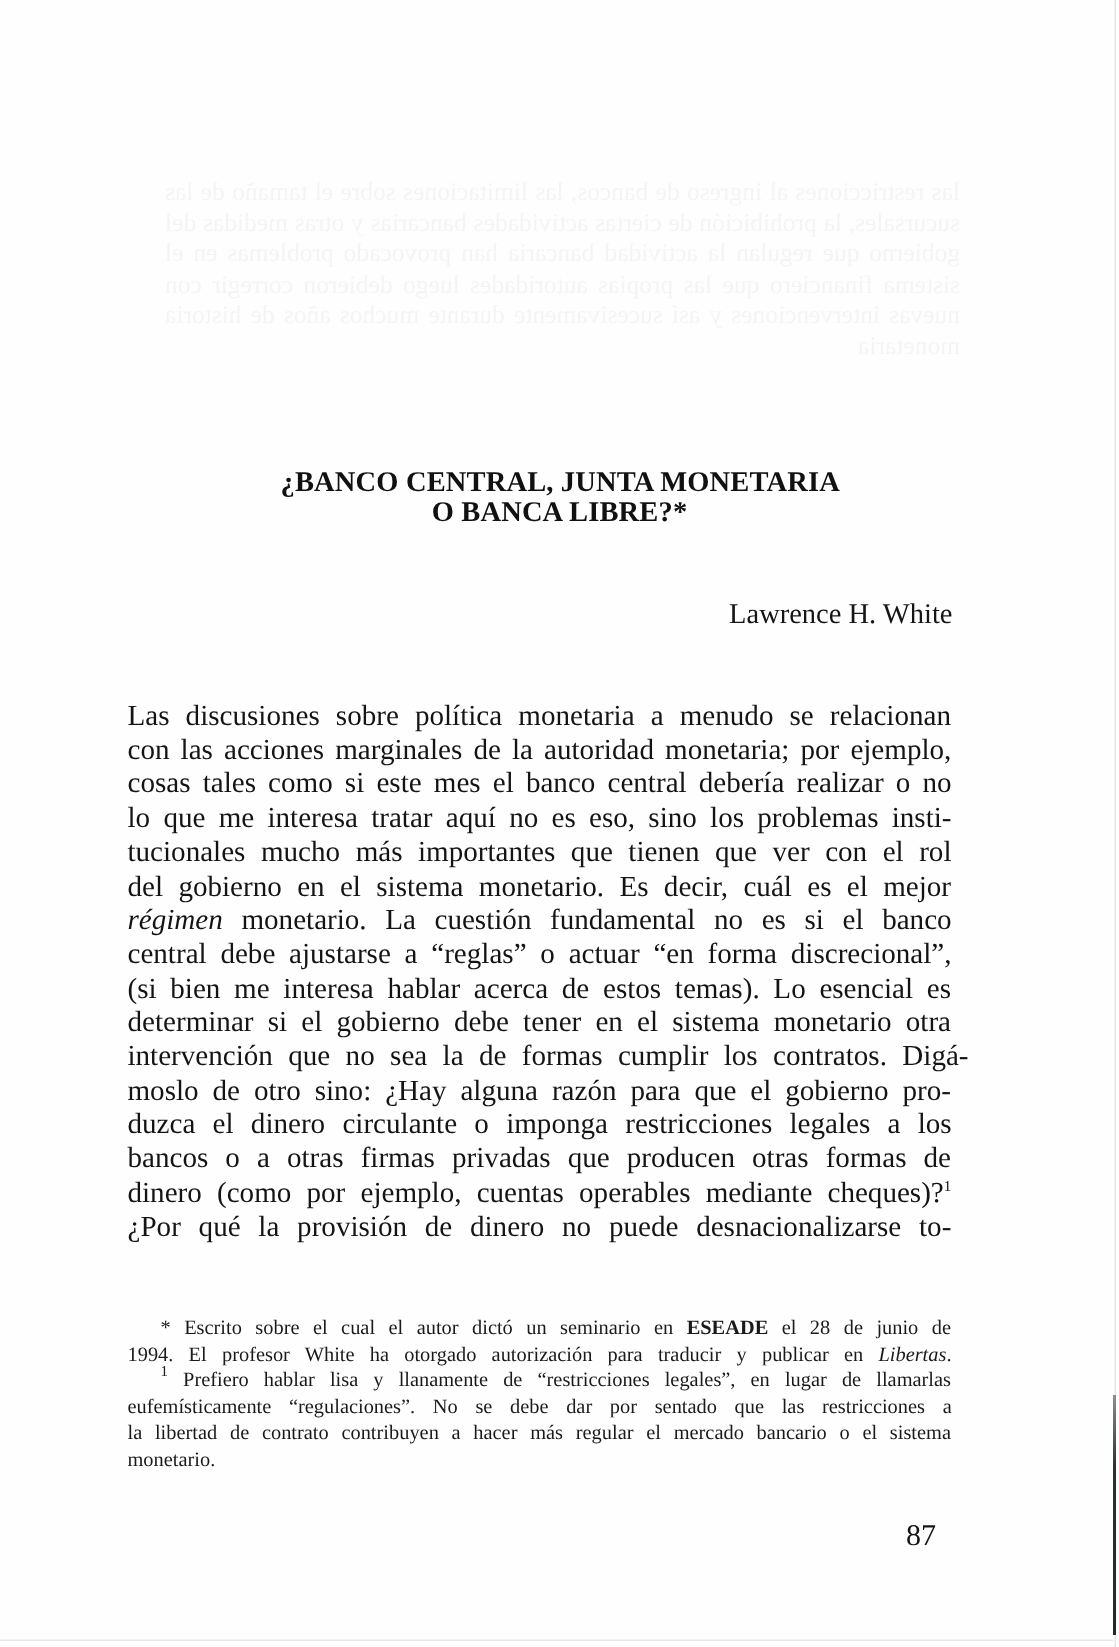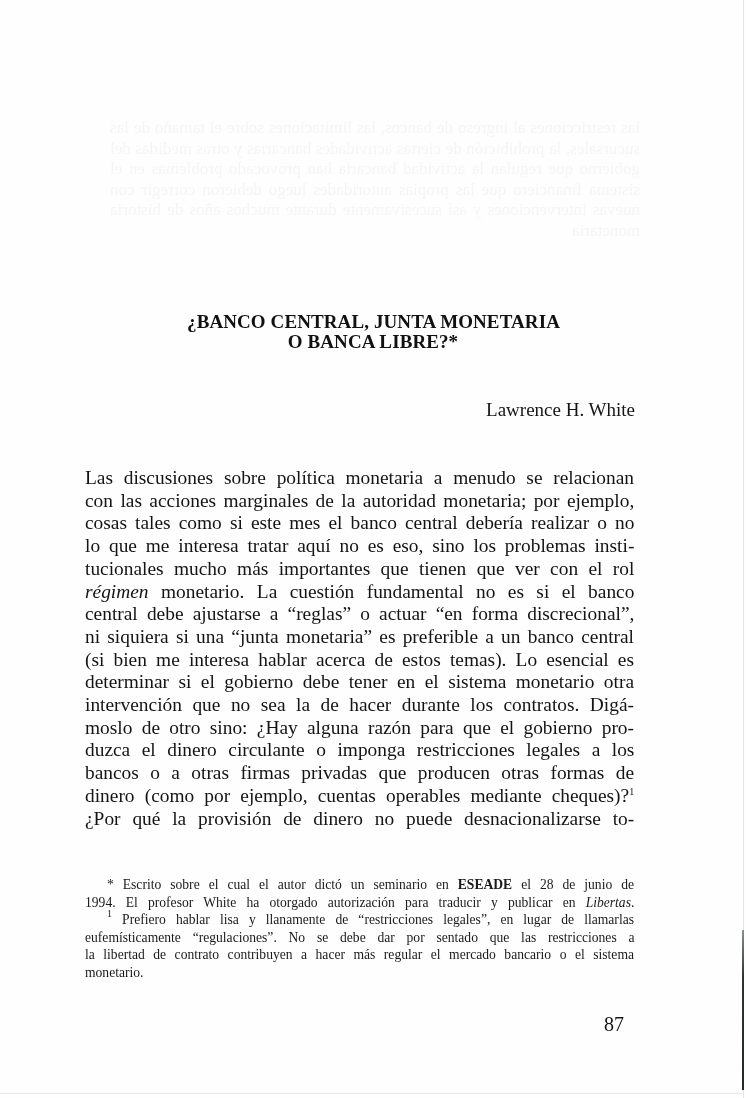--- a/index.html
+++ b/index.html
@@ -127,26 +127,26 @@
   </div>
 
   <div class="author">Lawrence H. White</div>
 
   <div class="body-text">
     <span class="ln" style="white-space: nowrap; display: block; word-spacing: 5.875px;">Las discusiones sobre política monetaria a menudo se relacionan</span>
     <span class="ln" style="white-space: nowrap; display: block; word-spacing: 2.55556px;">con las acciones marginales de la autoridad monetaria; por ejemplo,</span>
     <span class="ln" style="white-space: nowrap; display: block; word-spacing: 3.25px;">cosas tales como si este mes el banco central debería realizar o no</span>
     <span class="ln" style="white-space: nowrap; display: block; word-spacing: 4px;">lo que me interesa tratar aquí no es eso, sino los problemas insti-</span>
     <span class="ln" style="white-space: nowrap; display: block; word-spacing: 5.5px;">tucionales mucho más importantes que tienen que ver con el rol</span>
+    <span class="ln" style="white-space: nowrap; display: block; word-spacing: 5.36364px;">del gobierno en el sistema monetario. Es decir, cuál es el mejor</span>
     <span class="ln" style="white-space: nowrap; display: block; word-spacing: 7.55556px;"><em>régimen</em><span> monetario. La cuestión fundamental no es si el banco</span></span>
     <span class="ln" style="white-space: nowrap; display: block; word-spacing: 4.33333px;">central debe ajustarse a “reglas” o actuar “en forma discrecional”,</span>
-    <span class="ln" style="white-space: nowrap; display: block; word-spacing: 2.36364px;">ni siquiera si una “junta monetaria” es preferible a un banco central</span>
     <span class="ln" style="white-space: nowrap; display: block; word-spacing: 4.27273px;">(si bien me interesa hablar acerca de estos temas). Lo esencial es</span>
     <span class="ln" style="white-space: nowrap; display: block; word-spacing: 4.6px;">determinar si el gobierno debe tener en el sistema monetario otra</span>
-    <span class="ln" style="white-space: nowrap; display: block; word-spacing: 5.4px;">intervención que no sea la de hacer durante los contratos. Digá-</span>
+    <span class="ln" style="white-space: nowrap; display: block; word-spacing: 5.4px;">intervención que no sea la de formas cumplir los contratos. Digá-</span>
     <span class="ln" style="white-space: nowrap; display: block; word-spacing: 3.36364px;">moslo de otro sino: ¿Hay alguna razón para que el gobierno pro-</span>
     <span class="ln" style="white-space: nowrap; display: block; word-spacing: 6.66667px;">duzca el dinero circulante o imponga restricciones legales a los</span>
     <span class="ln" style="white-space: nowrap; display: block; word-spacing: 6.5px;">bancos o a otras firmas privadas que producen otras formas de</span>
     <span class="ln" style="white-space: nowrap; display: block; word-spacing: 5.28571px;"><span>dinero (como por ejemplo, cuentas operables mediante cheques)?</span><sup>1</sup></span>
     <span class="ln" style="white-space: nowrap; display: block; word-spacing: 7px;">¿Por qué la provisión de dinero no puede desnacionalizarse to-</span>
   </div>
 
   <div class="footnotes">
     <span class="ln indent" style="white-space: nowrap; display: block; word-spacing: 4.1875px;"><span>* Escrito sobre el cual el autor dictó un seminario en </span><span class="sc">ESEADE</span><span> el 28 de junio de</span></span>
     <span class="ln" style="white-space: nowrap; display: block; word-spacing: 6.75px;"><span>1994. El profesor White ha otorgado autorización para traducir y publicar en </span><em>Libertas</em><span>.</span></span>

